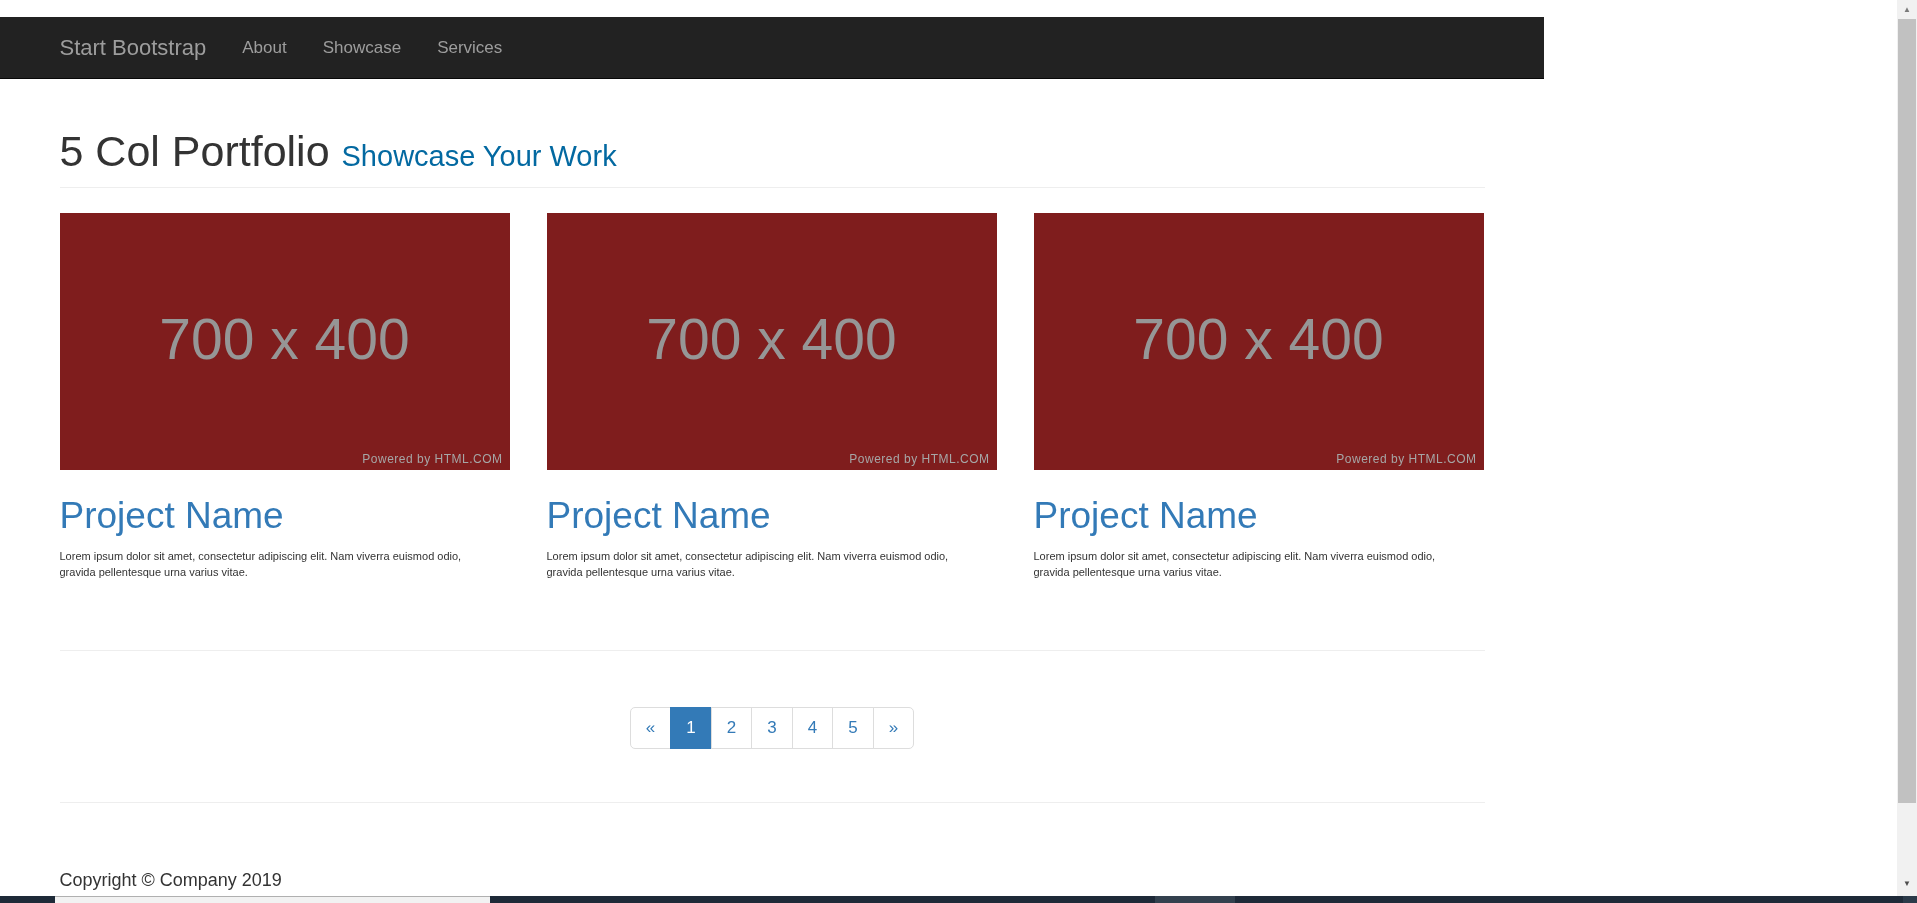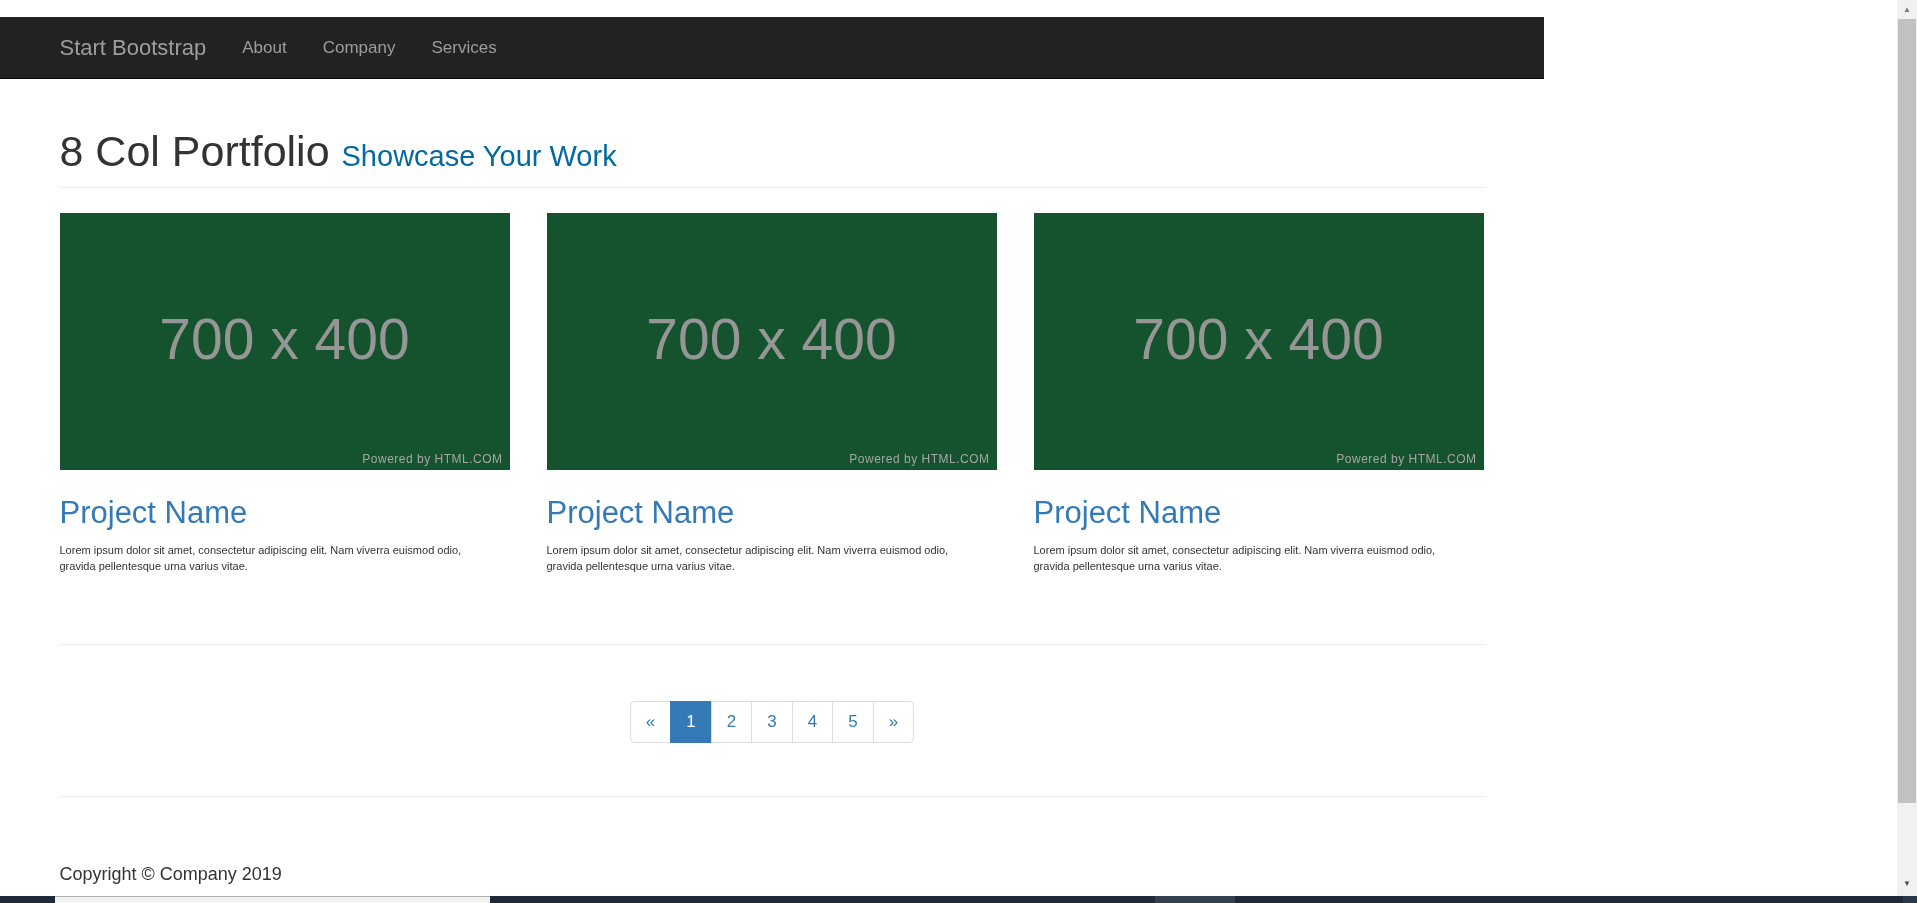--- a/index.html
+++ b/index.html
@@ -23,27 +23,27 @@
   .container { width:1425px; margin:0 auto; }
 
   
   .page-header { margin:49px 0 25px; padding-bottom:12px; border-bottom:1px solid #eee; }
   .page-header h1 { font-size:43px; font-weight:400; color:#333; line-height:1.1; }
   .page-header h1 small { font-size:29px; font-weight:400; color:#0369a1; }
 
   
   .row { display:flex; gap:37px; }
   .col { width:450px; }
-  .thumb { display:block; width:450px; height:257px; background:#14532d;
+  .thumb { display:block; width:450px; height:257px; background:#7f1d1d;
            position:relative; cursor:pointer; }
   .thumb-label { position:absolute; top:50%; left:50%; transform:translate(-50%,-54%);
                  font-size:57px; color:#969696; white-space:nowrap; }
   .thumb-mark { position:absolute; right:7px; bottom:4px; font-size:12px;
                 color:#a6a6a6; letter-spacing:.5px; }
-  .project-title { margin:25px 0 12px; font-size:31px; font-weight:400; }
+  .project-title { margin:25px 0 12px; font-size:37px; font-weight:400; }
   .project-title a { color:#337ab7; text-decoration:none; cursor:pointer; }
   .project-desc { font-size:11px; line-height:1.45; color:#333; width:440px; }
 
   hr.divider { border:0; border-top:1px solid #eee; }
   hr.d1 { margin-top:69px; }
   hr.d2 { margin-top:53px; }
 
   
   .pager-wrap { display:flex; justify-content:center; margin-top:56px; }
   .pagination { display:flex; list-style:none; }
@@ -85,34 +85,34 @@
 <div class="viewport">
 
   <nav class="navbar">
     <div class="container">
       <a class="brand">Start Bootstrap</a>
       <ul class="nav-links">
         <li>
           <a>About</a>
         </li>
         <li>
-          <a>Company</a>
+          <a>Showcase</a>
         </li>
         <li>
           <a>Services</a>
         </li>
       </ul>
     </div>
   </nav>
 
   <div class="container">
 
     <div class="page-header">
       <h1>
-        <span>8 Col Portfolio</span>
+        <span>5 Col Portfolio</span>
         <small> <span>Showcase Your Work</span></small>
       </h1>
     </div>
 
     <div class="row">
 
       <div class="col">
         <a class="thumb">
           <span class="thumb-label">700 x 400</span>
           <span class="thumb-mark">Powered by HTML.COM</span>

